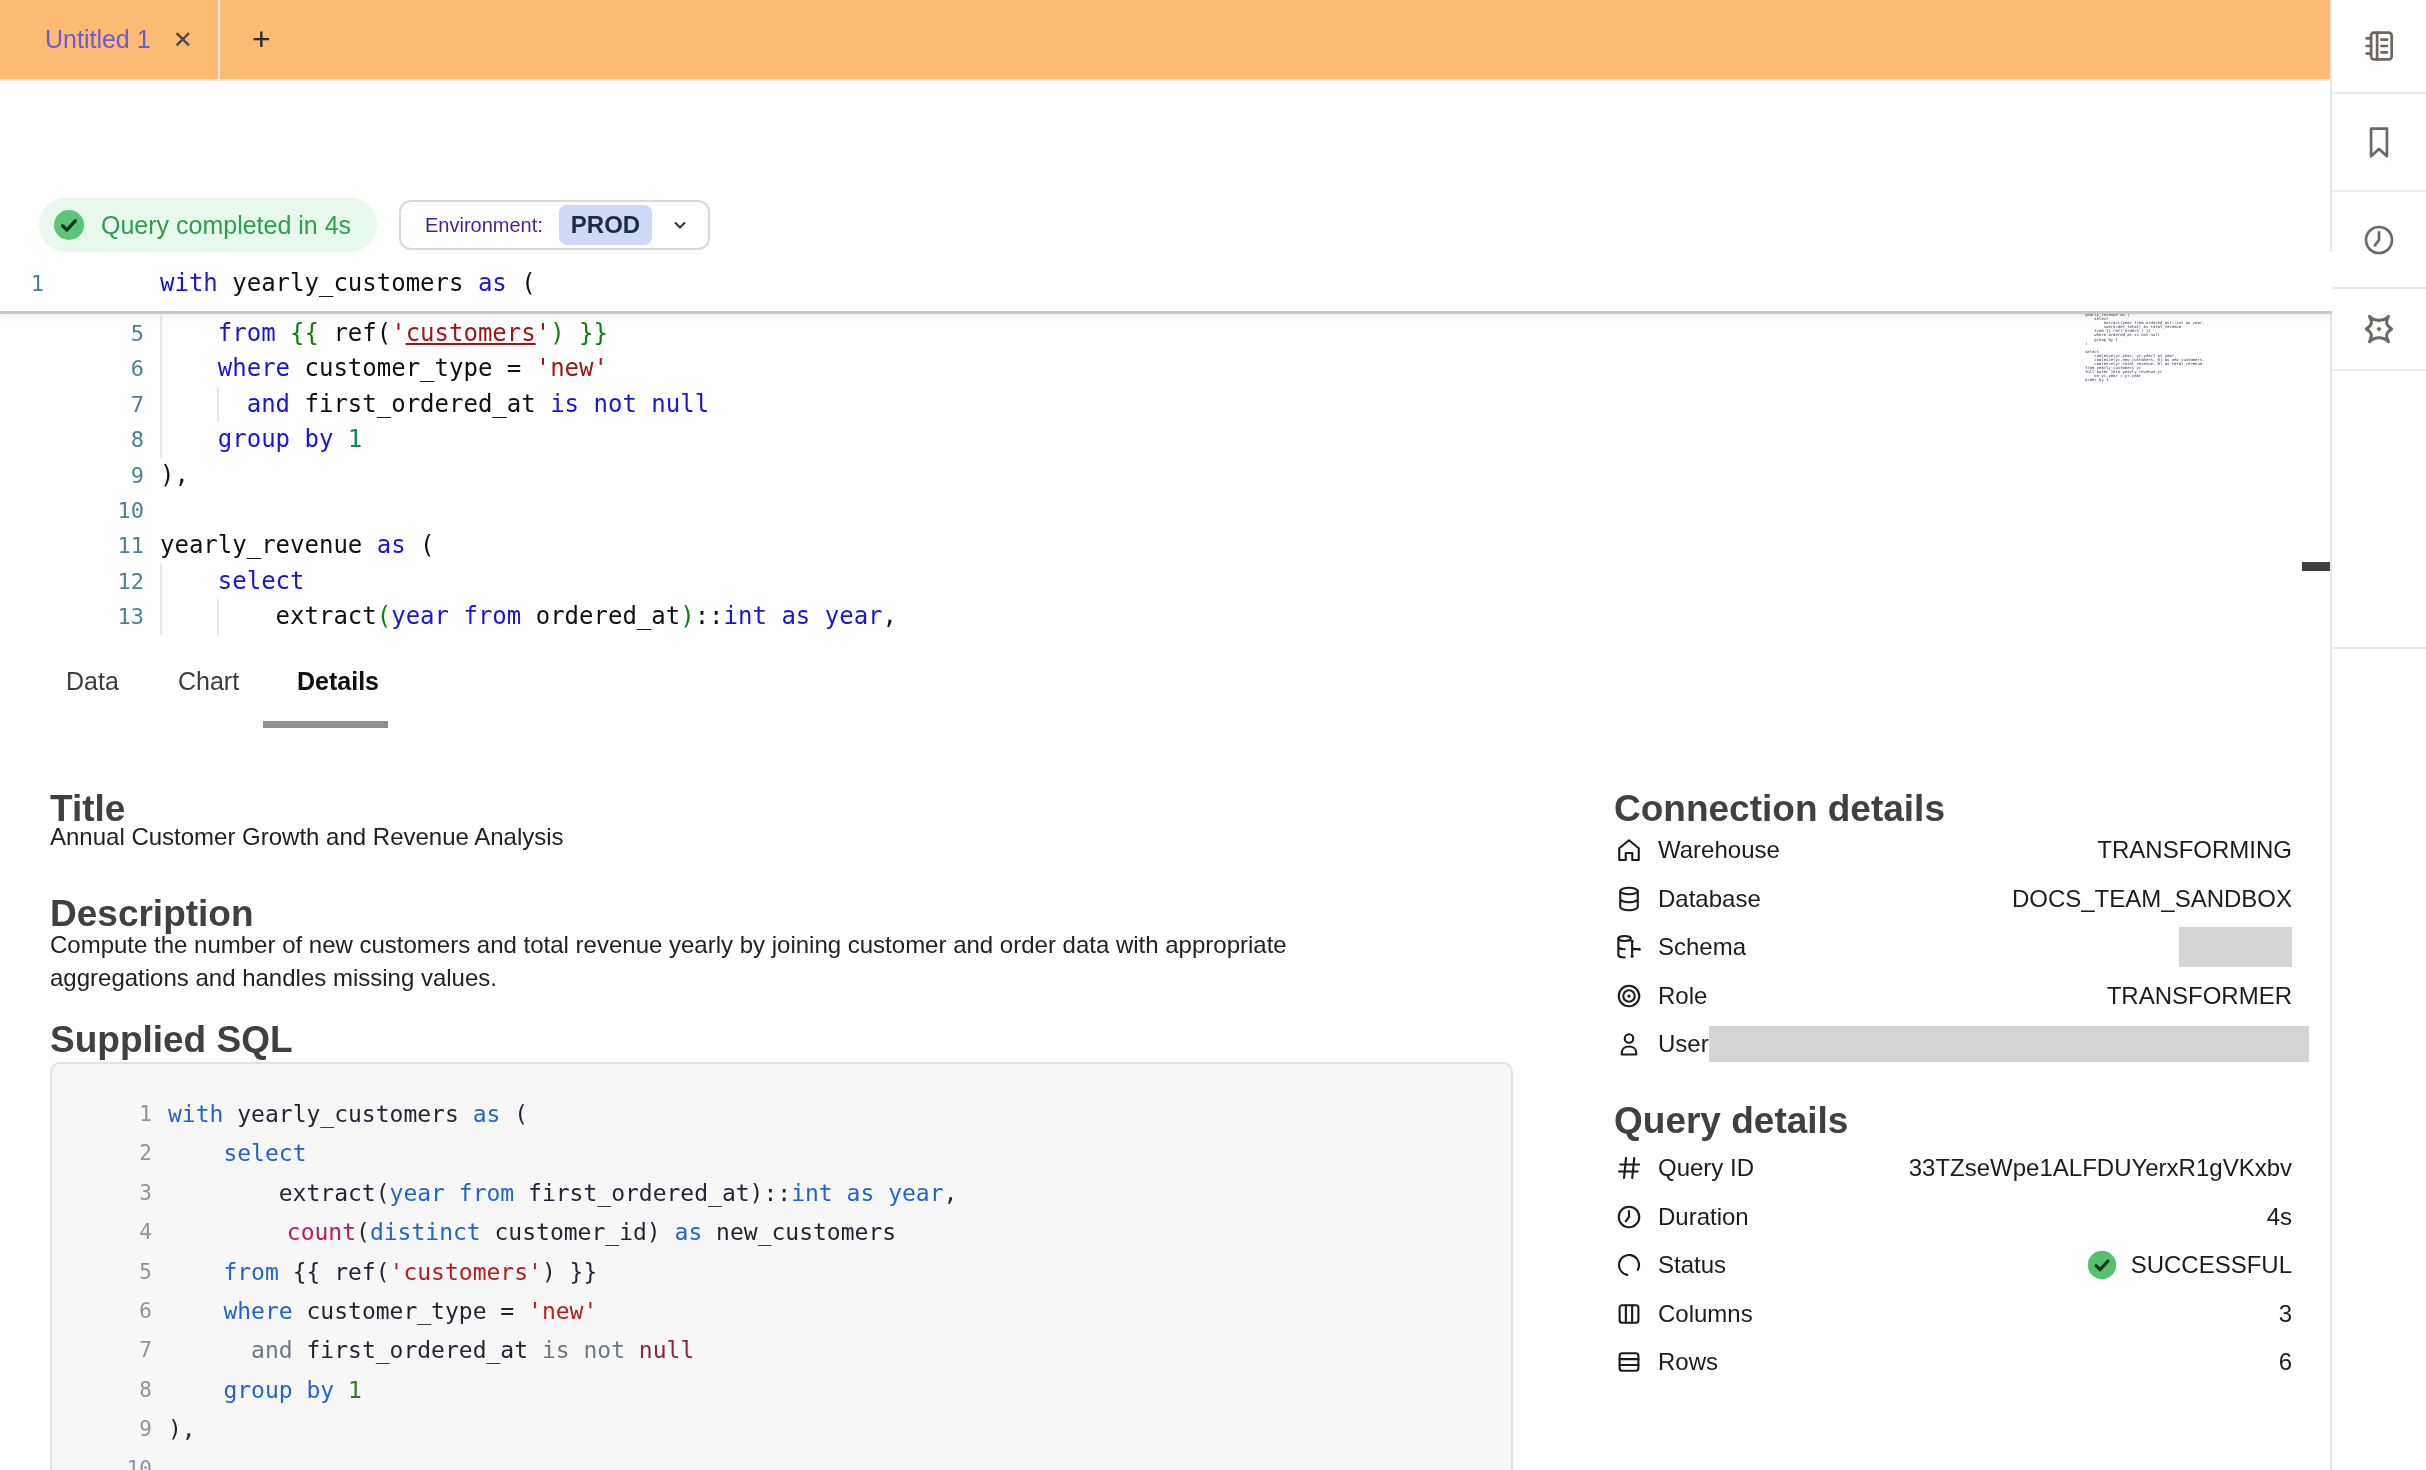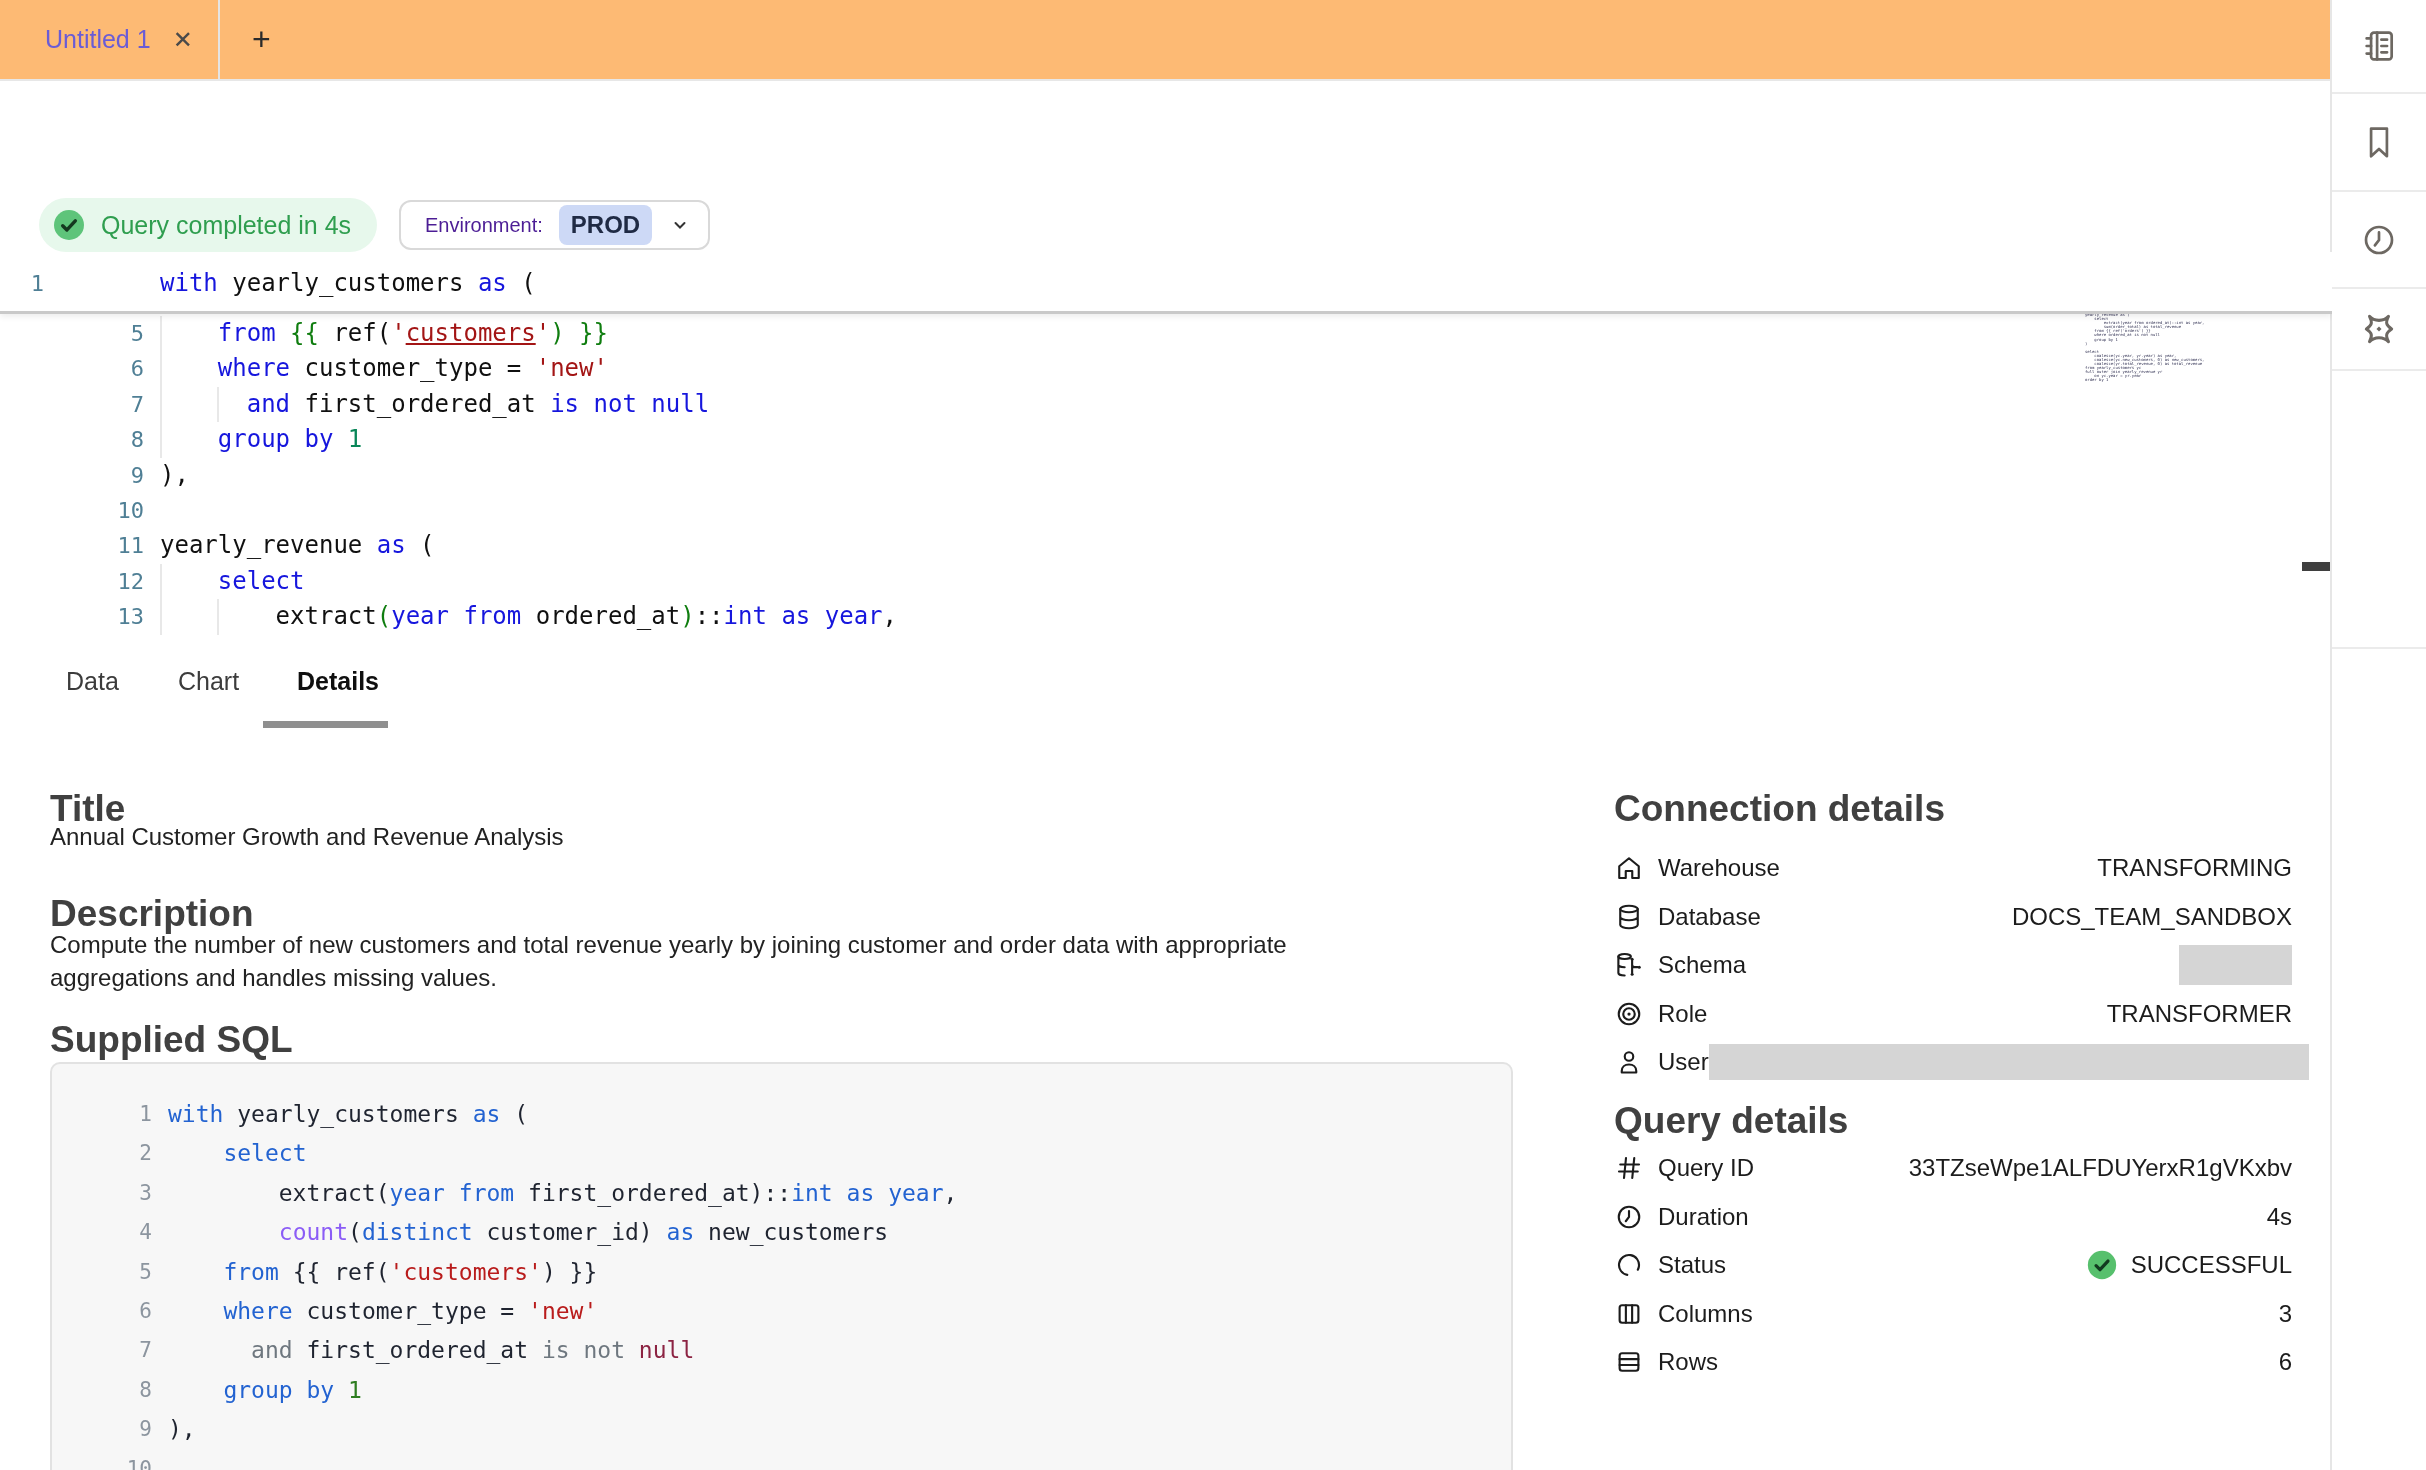--- a/index.html
+++ b/index.html
@@ -73,21 +73,21 @@
   .h2{position:absolute;font-size:37px;font-weight:700;color:#404040;}
   .body-text{position:absolute;font-size:24px;color:#222;}
   .desc p{margin:0;line-height:33px;}
   .sqlbox{position:absolute;left:0;top:334px;width:1463px;height:440px;box-sizing:border-box;
           background:#f7f7f7;border:2px solid #e2e2e2;border-radius:10px;overflow:hidden;padding-top:31px;}
   .q-row{position:relative;height:39.4px;}
   .q-num{position:absolute;left:0;top:0;width:100px;text-align:right;
          font-family:"DejaVu Sans Mono",monospace;font-size:21px;line-height:39.4px;color:#8c959f;}
   .q-code{position:absolute;left:116px;top:0;font-family:"DejaVu Sans Mono",monospace;
           font-size:23px;line-height:39.4px;white-space:pre;color:#1f2430;}
-  .q-k{color:#2363d1;} .q-t{color:#1f2430;} .q-o{color:#8b5cf6;} .q-s{color:#b91c1c;}
+  .q-k{color:#2363d1;} .q-t{color:#1f2430;} .q-o{color:#be185d;margin-left:8px;} .q-s{color:#b91c1c;}
   .q-g{color:#6e777f;} .q-m{color:#8c2342;} .q-n{color:#2e7d20;}
 
   .d-right{position:absolute;left:1614px;top:0;width:678px;}
   .d-right .h2{position:absolute;}
   .kv-rows{position:absolute;left:0;right:0;}
   .kv-row{display:flex;align-items:center;height:48.5px;}
   .kv-icon{width:30px;height:30px;color:#1c1c1c;flex:none;}
   .kv-label{font-size:24px;color:#1c1c1c;margin-left:14px;}
   .kv-value{margin-left:auto;font-size:24px;color:#1c1c1c;display:flex;align-items:center;gap:12px;}
   .redacted{display:inline-block;background:#d5d5d5;}
@@ -297,21 +297,21 @@
           </div>
           <div class="q-row">
             <span class="q-num">10</span>
             <span class="q-code"></span>
           </div>
         </div>
     </div>
 
     <div class="d-right">
       <div class="h2" style="top:60px;">Connection details</div>
-      <div class="kv-rows" style="top:116px;">
+      <div class="kv-rows" style="top:98px;">
           <div class="kv-row">
             <span class="kv-icon">
               <svg class="ic" viewBox="0 0 24 24">
                 <path d="M4.2 20V10.6L12 4.2l7.8 6.4V20h-5.2v-5.6H9.4V20z" stroke-linejoin="round"></path>
               </svg>
             </span>
             <span class="kv-label">Warehouse</span>
             <span class="kv-value">
               <span>TRANSFORMING</span>
             </span>

